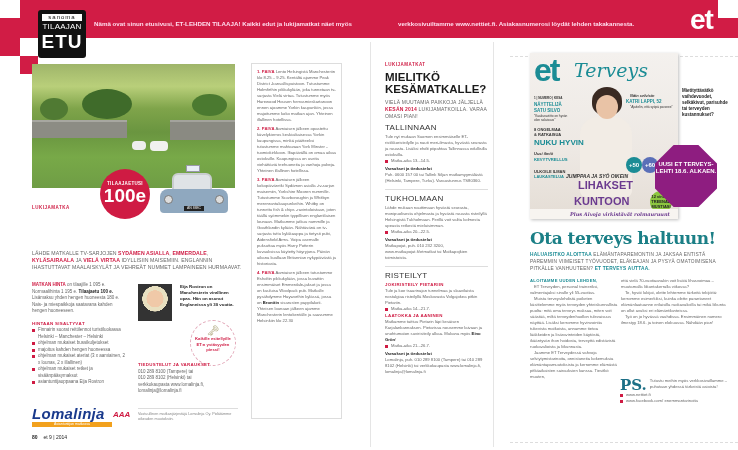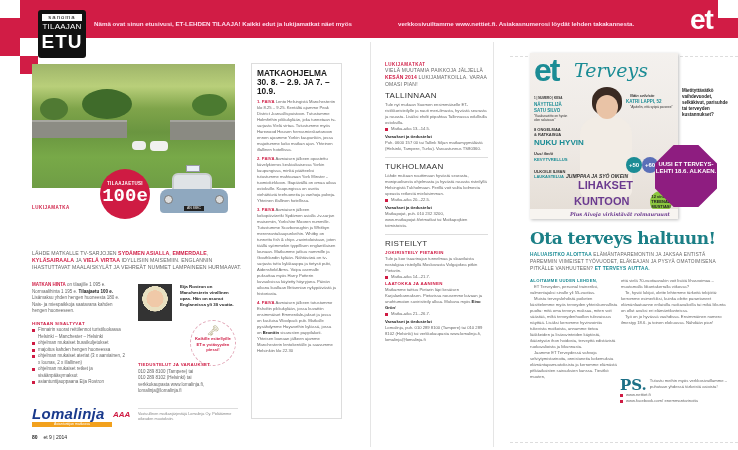--- a/index.html
+++ b/index.html
@@ -34,21 +34,21 @@
   .car { position: absolute; left: 160px; top: 165px; width: 68px; height: 48px; }
   .car .roof { position: absolute; left: 12px; top: 8px; width: 40px; height: 20px; background: #dfe3e6; border-radius: 6px 6px 0 0; border: 2px solid #c9cdd0; }
   .car .body { position: absolute; left: 0; top: 24px; width: 68px; height: 24px; background: #8fa8bf; border-radius: 8px 8px 4px 4px; }
   .car .light1, .car .light2 { position: absolute; top: 30px; width: 9px; height: 9px; border-radius: 50%; background: #ddd; border: 1px solid #777; }
   .car .light1 { left: 4px; } .car .light2 { right: 4px; }
   .car .plate { position: absolute; left: 24px; top: 41px; width: 20px; height: 5px; background: #222; color: #eee; font-size: 3.5px; text-align: center; line-height: 5px; }
   .car .sign { position: absolute; left: 26px; top: 0; width: 14px; height: 7px; background: #e8eef6; border: 1px solid #99a; }
 
   .price-badge { position: absolute; left: 100px; top: 169px; width: 50px; height: 50px; border-radius: 50%; background: #cf1b43; color: #fff; text-align: center; }
   .price-badge .small { display: block; font-size: 4.5px; font-weight: bold; margin-top: 12px; letter-spacing: 0.3px; }
-  .price-badge .big { display: block; font-family: Liberation Mono, monospace; font-weight: bold; font-size: 19px; line-height: 20px; }
+  .price-badge .big { display: block; font-family: Liberation Sans, sans-serif; font-weight: bold; font-size: 19px; line-height: 20px; }
 
   
   .kicker { position: absolute; font-size: 4.5px; font-weight: bold; color: #cf1b43; letter-spacing: 0.5px; }
   .headline { position: absolute; left: 32px; top: 212px; font-family: "DejaVu Serif", serif; font-weight: bold; color: #1a1a1a; font-size: 16.5px; line-height: 17px; letter-spacing: -0.5px; }
   .headline .dash { color: #bbb; font-weight: normal; }
   .lead { position: absolute; left: 32px; top: 250px; width: 210px; font-size: 5.2px; line-height: 7px; color: #666; letter-spacing: 0.1px; }
   .lead .hl { color: #cf1b43; font-weight: bold; }
   .col { position: absolute; font-size: 4.5px; line-height: 6.5px; color: #666; }
   .col b.pink { color: #cf1b43; }
   .col b.dark { color: #222; }
@@ -201,34 +201,34 @@
 <div class="lomalinja">
   <div class="name">Lomalinja</div>
   <span class="tag">Asiantuntijan matkassa</span>
 </div>
 <div class="aaa">AAA</div>
 <div class="folio">
   <b>80</b><span>et 9 | 2014</span>
 </div>
 
 <div class="program-box">
-  <h2>MATKAOHJELMA 30. 8. – 2.9. JA 7. –10.9.</h2>
   <div class="col">
     <p><b class="pink">1. PÄIVÄ</b> <span>Lento Helsingistä Manchesteriin klo 8.25 – 9.25.  Kentältä ajamme Peak District -kansallispuistoon. Tutustumme Holmfirthin pikkukylään, joka tunnetaan tv-sarjasta Vielä virtaa. Tutustumme myös Harewood Housen herrasmieskartanoon ennen ajoamme Yorkin kaupunkiin, jossa majoitumme koko matkan ajan. Yhteinen illallinen hotellissa.</span></p>
     <p><b class="pink">2. PÄIVÄ</b> <span>Aamiaisen jälkeen opastettu kävelykierros keskiaikaisessa Yorkin kaupungissa, minkä päätteeksi  tutustumme mahtavaan York Minster -tuomiokirkkoon. Iltapäivällä on omaa aikaa ostoksille. Kaupungissa on useita viehättäviä teehuoneita ja vanhoja pubeja. Yhteinen illallinen hotellissa.</span></p>
     <p><b class="pink">3. PÄIVÄ</b> <span>Aamiaisen jälkeen kokopäiväretki Sydämen asialla -tv-sarjan maisemiin, Yorkshire Mooren nummille. Tutustumme Scarboroughin ja Whitbyn merenrantakaupunkeihin. Whitby on tunnettu fish &amp; chips -ravintoloistaan, joten täällä syömmekin tyypillisen englantilaisen lounaan. Matkamme jatkuu nummille ja Goathlandin kylään. Nähtävänä on tv-sarjasta tuttu kyläkauppa ja tietysti pubi, Aidensfield Arms. Voipa asemalle puksuttaa myös Harry Potterin kuvauksissa käytetty höyryjuna. Päivän aikana kuullaan Britannian nykypäivästä ja historiasta.</span></p>
     <p><b class="pink">4. PÄIVÄ</b> <span>Aamiaisen jälkeen tutustumme Esholtin pikkukylään, jossa kuvattiin ensimmäiset Emmerdale-jaksot ja jossa on kuuluisa Woolpack pub. Matkalle pysähdymme Hayworthin kylässä, jossa on </span><b class="dark">Bronttin</b><span> sisarusten pappilakoti. Yhteisen lounaan jälkeen ajamme Manchesterin lentokentälle ja saavumme Helsinkiin klo 22.30</span></p>
   </div>
 </div>
 
 <div class="divider-v" style="left:370px;"></div>
 <div class="divider-v" style="left:493px;"></div>
 
 <div class="tours">
   <div class="kicker" style="position:static">LUKIJAMATKAT</div>
+  <h1>MIELITKÖ KESÄMATKALLE?</h1>
   <div class="intro"><span>VIELÄ MUUTAMIA PAIKKOJA JÄLJELLÄ </span><span class="hl">KESÄN 2014</span><span> LUKIJAMATKOILLA. VARAA OMASI PIAN!</span></div>
 
   <h3>TALLINNAAN</h3>
   <div class="col">
     <div>Tule nyt mukaan Suomen ensimmäiselle ET-ristikkoristeilylle ja nauti meri-ilmasta, hyvästä seurasta ja ruuasta. Lisäksi ehdit piipahtaa Tallinnassa edullisilla ostoksilla.</div>
     <ul>
         <li>Matka-aika 13.–14.5.</li>
       </ul>
     <span class="book">Varaukset ja tiedustelut</span>
     <div>Puh. 0600 157 00 tai Tallink Siljan matkamyymälästä (Helsinki, Tampere, Turku). Varaustunnus TS80360.</div>

